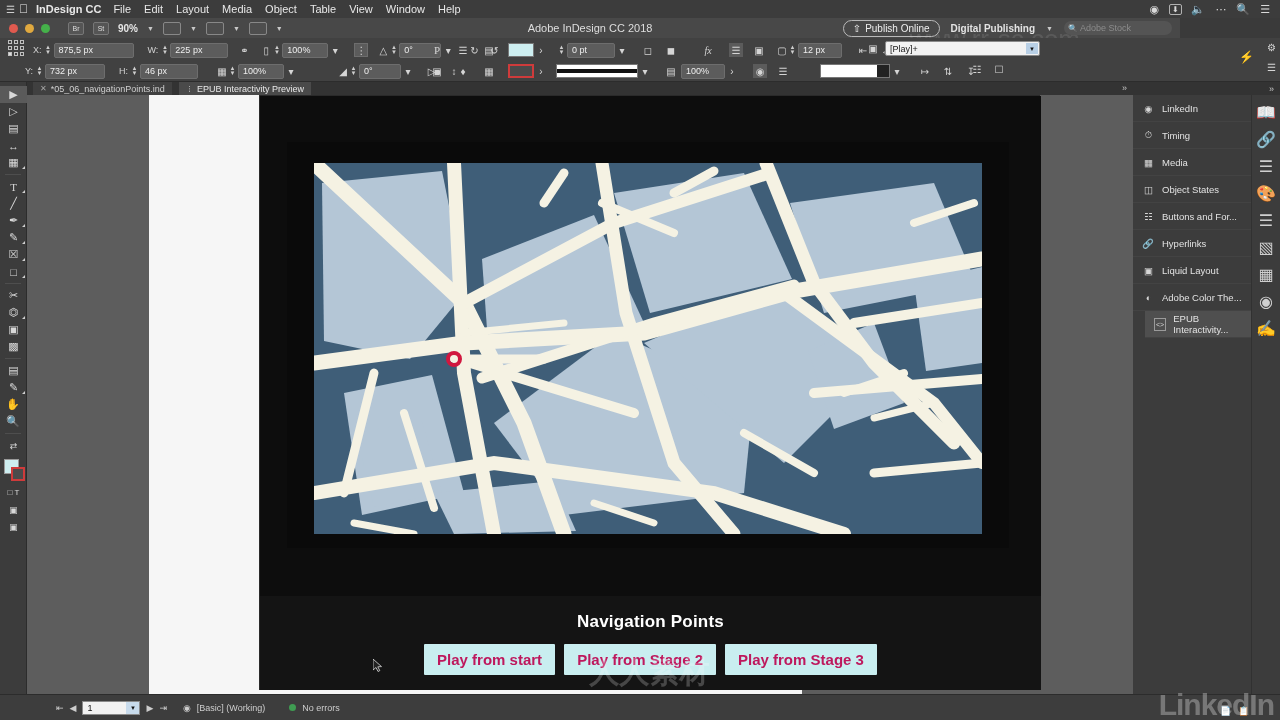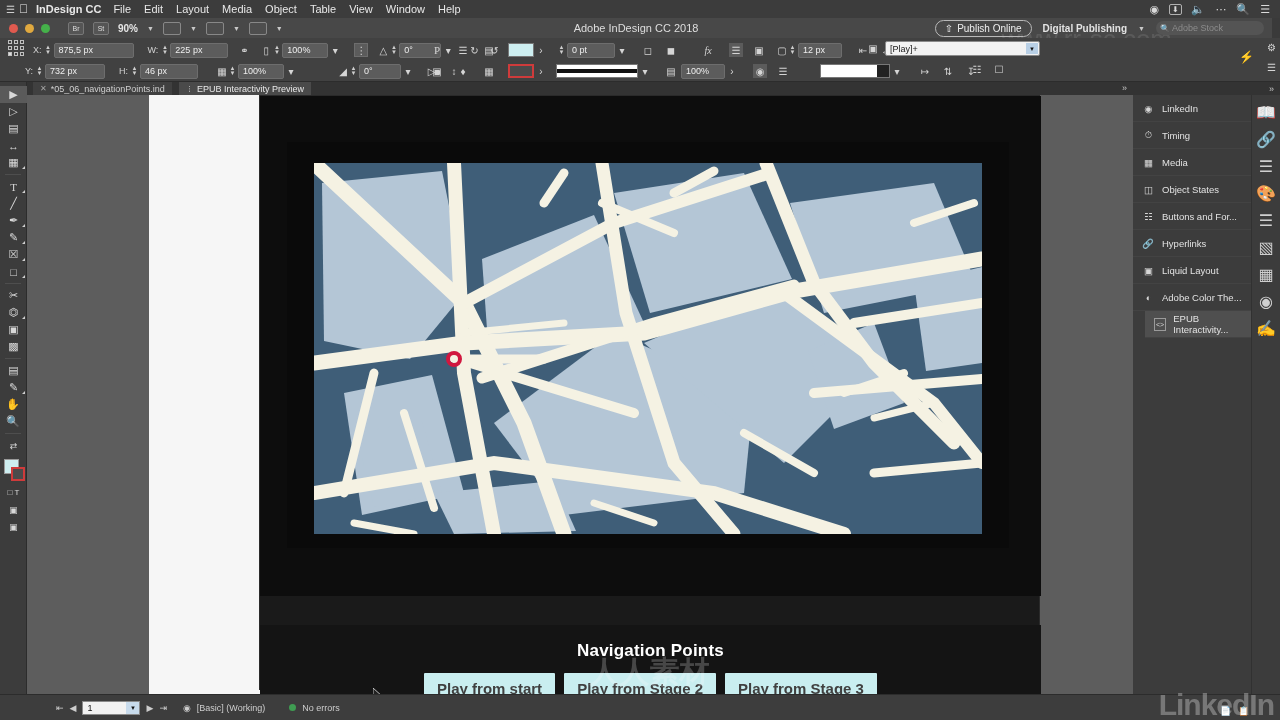--- a/index.html
+++ b/index.html
@@ -11,21 +11,21 @@
   .macbar { position:absolute; left:0; top:0; width:1280px; height:18px;
     background:#3c3c3c; display:flex; align-items:center; padding:0 6px;
     font-size:11px; color:#e8e8e8; }
   .macbar .apple { font-size:12px; margin:0 8px 0 4px; }
   .macbar .appname { font-weight:bold; margin-right:12px; font-size:11px; }
   .macbar .mi { margin-right:13px; font-size:11px; }
   .macbar .right { margin-left:auto; display:flex; align-items:center; gap:10px; padding-right:4px; }
   .macbar .right span { font-size:11px; opacity:.92; }
 
   
-  .apptitle { position:absolute; left:0; top:18px; width:1272px; height:20px;
+  .apptitle { position:absolute; left:0; top:18px; width:1180px; height:20px;
     background:#484848; display:flex; align-items:center; }
   .traffic { display:flex; gap:7px; margin-left:9px; }
   .traffic i { width:9px; height:9px; border-radius:50%; display:block; }
   .t-red{background:#e05a4f}.t-yel{background:#e0a93f}.t-grn{background:#45b14a}
   .brbtn { width:16px; height:13px; border:1px solid #777; border-radius:2px;
     font-size:7px; color:#ddd; text-align:center; line-height:12px; background:#555; }
   .apptitle .zoom { font-size:10px; color:#e6e6e6; font-weight:bold; }
   .apptitle .ttl { position:absolute; left:0; right:0; text-align:center;
     font-size:11px; color:#dedede; pointer-events:none; }
   .chev { font-size:7px; color:#c9c9c9; }
@@ -91,25 +91,25 @@
   .pasteboard { position:absolute; left:0; top:0; right:0; bottom:0; background:#5d5d5d; }
   .page { position:absolute; left:122px; top:0; width:653px; bottom:0; background:#f6f6f6; }
 
   
   .preview { position:absolute; left:232px; top:0; width:781px; height:595px;
     background:#1a1a1a; border:1px solid #2a2a2a; }
   .prev-stage { position:absolute; left:0; top:0; width:781px; height:500px; background:#0d0d0d; }
   .mapframe { position:absolute; left:27px; top:46px; width:722px; height:406px; background:#0a0a0a; }
   .mapimg { position:absolute; left:27px; top:21px; width:668px; height:371px; overflow:hidden;
     background:#3f5e78; }
-  .navzone { position:absolute; left:0; top:529px; width:781px; height:94px; background:#141414; }
+  .navzone { position:absolute; left:0; top:500px; width:781px; height:94px; background:#141414; }
   .navtitle { text-align:center; color:#fff; font-size:17px; font-weight:bold;
     letter-spacing:.2px; padding-top:16px; }
   .navbtns { display:flex; gap:9px; justify-content:center; padding-top:12px; }
-  .navbtn { background:#c9eef0; color:#404040; font-size:15px; font-weight:bold;
+  .navbtn { background:#c9eef0; color:#be185d; font-size:15px; font-weight:bold;
     padding:7px 13px; border:0; border-radius:1px; }
   .cursor { position:absolute; width:9px; height:13px; }
 
   
   .dock { position:absolute; right:0; top:82px; width:147px; bottom:26px; background:#3c3c3c; }
   .dockhdr { height:13px; background:#333; display:flex; align-items:center; justify-content:flex-end;
     padding-right:6px; color:#c8c8c8; font-size:9px; }
   .plist { position:absolute; left:0; top:13px; width:118px; bottom:0; }
   .prow { height:27px; display:flex; align-items:center; gap:7px; padding-left:9px;
     font-size:9.5px; color:#e2e2e2; border-bottom:1px solid #434343; }

